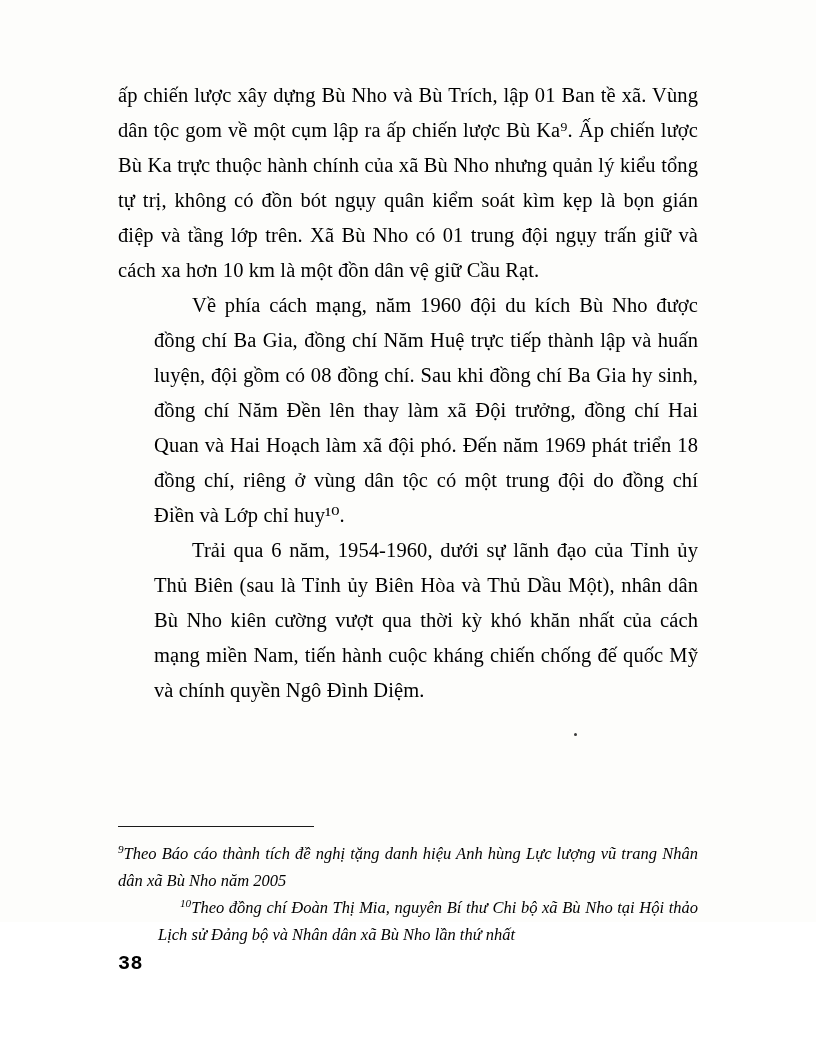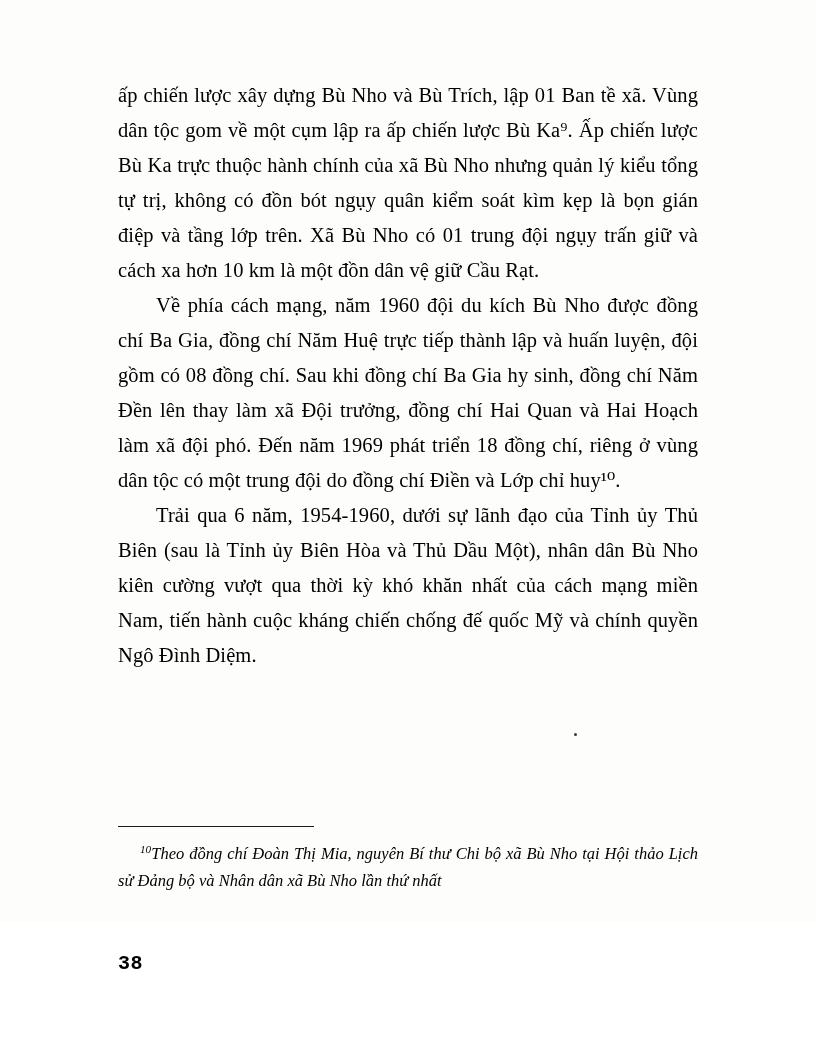--- a/index.html
+++ b/index.html
@@ -35,20 +35,21 @@
     text-align: justify;
     text-indent: 0;
     margin: 0 0 0 0;
     letter-spacing: 0.1px;
   }
   .para.indent {
     text-indent: 38px;
   }
   .para + .para {
     margin-top: 0px;
+    margin-left: 36px;
   }
   .heading {
     font-size: 20.5px;
     line-height: 35px;
     font-weight: bold;
     text-align: justify;
     text-indent: 38px;
     margin: 0;
   }
   sup {
@@ -72,20 +73,21 @@
   }
   .footnote {
     font-family: "Liberation Serif", "DejaVu Serif", serif;
     font-style: italic;
     font-size: 16.5px;
     line-height: 27px;
     text-align: justify;
   }
   .footnote.second {
     text-indent: 22px;
+    margin-left: 40px;
   }
   .footnote sup {
     font-size: 0.68em;
     font-style: italic;
   }
   .page-number {
     position: absolute;
     left: 118px;
     top: 952px;
     font-size: 20px;
@@ -112,20 +114,23 @@
     <p class="para">ấp chiến lược xây dựng Bù Nho và Bù Trích, lập 01 Ban tề xã. Vùng dân tộc gom về một cụm lập ra ấp chiến lược Bù Ka⁹. Ấp chiến lược Bù Ka trực thuộc hành chính của xã Bù Nho nhưng quản lý kiểu tổng tự trị, không có đồn bót ngụy quân kiểm soát kìm kẹp là bọn gián điệp và tầng lớp trên. Xã Bù Nho có 01 trung đội ngụy trấn giữ và cách xa hơn 10 km là một đồn dân vệ giữ Cầu Rạt.</p>
     <p class="para indent">Về phía cách mạng, năm 1960 đội du kích Bù Nho được đồng chí Ba Gia, đồng chí Năm Huệ trực tiếp thành lập và huấn luyện, đội gồm có 08 đồng chí. Sau khi đồng chí Ba Gia hy sinh, đồng chí Năm Đền lên thay làm xã Đội trưởng, đồng chí Hai Quan và Hai Hoạch làm xã đội phó. Đến năm 1969 phát triển 18 đồng chí, riêng ở vùng dân tộc có một trung đội do đồng chí Điền và Lớp chỉ huy¹⁰.</p>
     <p class="para indent">Trải qua 6 năm, 1954-1960, dưới sự lãnh đạo của Tỉnh ủy Thủ Biên (sau là Tỉnh ủy Biên Hòa và Thủ Dầu Một), nhân dân Bù Nho kiên cường vượt qua thời kỳ khó khăn nhất của cách mạng miền Nam, tiến hành cuộc kháng chiến chống đế quốc Mỹ và chính quyền Ngô Đình Diệm.</p>
   </div>
 
   <div class="stray-dot"></div>
 
   <div class="footnote-rule"></div>
 
   <div class="footnotes">
+    <div class="footnote">
+      <sup>9</sup><span>Theo Báo cáo thành tích đề nghị tặng danh hiệu Anh hùng Lực lượng vũ trang Nhân dân xã Bù Nho năm 2005</span>
+    </div>
     <div class="footnote second">
       <sup>10</sup><span>Theo đồng chí Đoàn Thị Mia, nguyên Bí thư Chi bộ xã Bù Nho tại Hội thảo Lịch sử Đảng bộ và Nhân dân xã Bù Nho lần thứ nhất</span>
     </div>
   </div>
 
   <div class="page-number">38</div>
 
 </div>
 
 </body></html>

